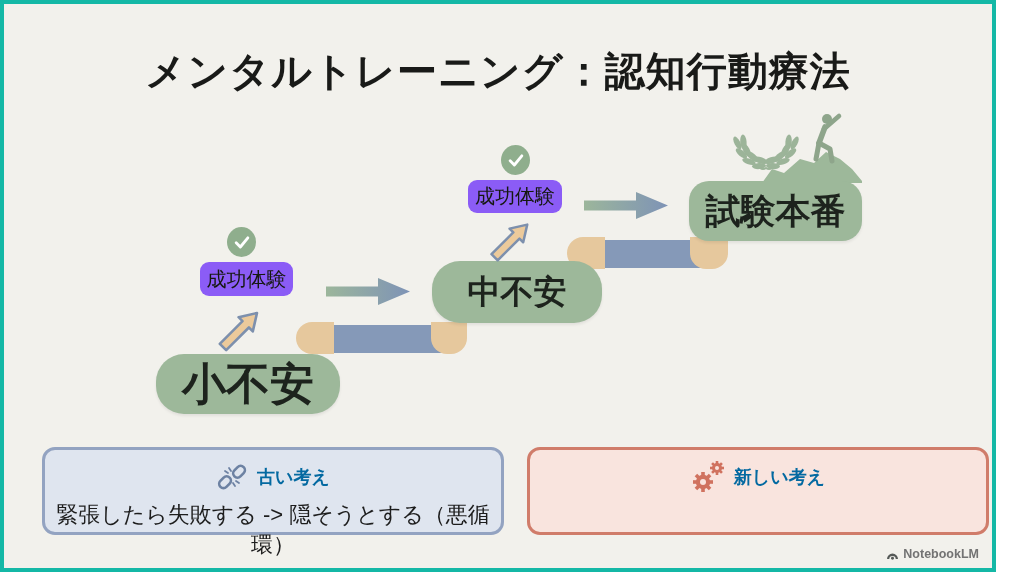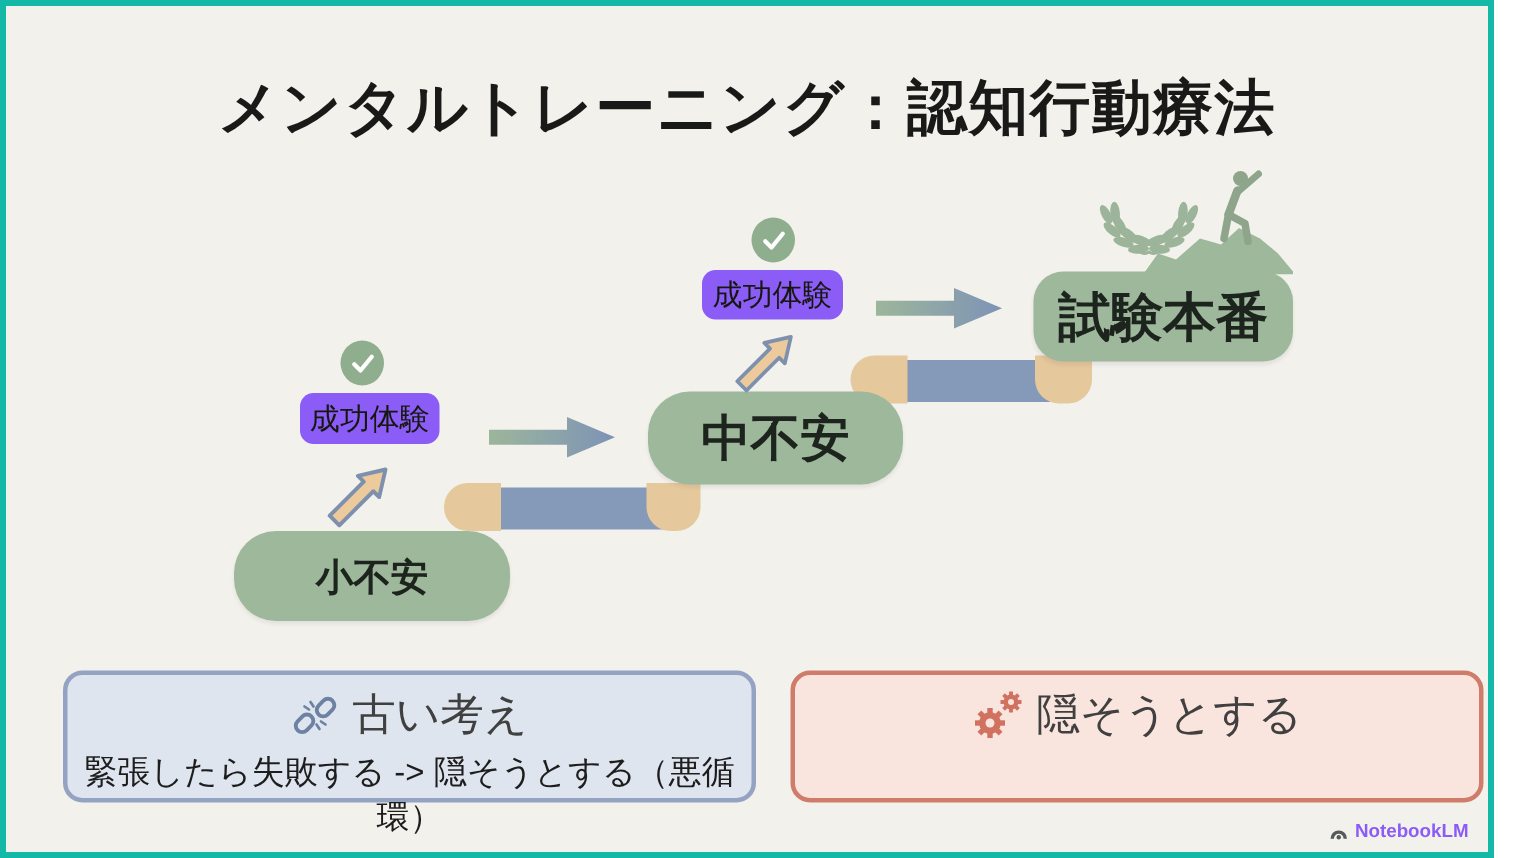--- a/index.html
+++ b/index.html
@@ -15,21 +15,21 @@
     text-align:center; font-size:40px; font-weight:800;
     color:#191a18; letter-spacing:1px;
   }
   
   .step {
     position:absolute; background:#9db89a; border-radius:28px;
     display:flex; align-items:center; justify-content:center;
     color:#1d231d; font-weight:600; z-index:3;
     box-shadow:0 2px 3px rgba(0,0,0,.07);
   }
-  .step-1 { left:152px; top:350px; width:184px; height:60px; font-size:25px; }
+  .step-1 { left:152px; top:350px; width:184px; height:60px; font-size:44px; }
   .step-2 { left:428px; top:257px; width:170px; height:62px; font-size:33px; }
   .step-3 { left:685px; top:177px; width:173px; height:60px; font-size:35px; border-radius:20px;}
   .band { position:absolute; background:#8599b8; z-index:1; }
   .band-1 { left:311px; top:321px; width:135px; height:28px; }
   .band-2 { left:582px; top:236px; width:122px; height:28px; }
   .cap { position:absolute; background:#e6c89d; z-index:2; width:38px; height:32px; }
   .cap-left  { border-radius:16px 0 0 16px; }
   .cap-right { border-radius:0 0 16px 16px; }
   .cap-1a { left:292px; top:318px; }
   .cap-1b { left:427px; top:318px; width:36px; }
@@ -48,27 +48,27 @@
   .check-2 { left:497px; top:141px; }
   .svg-abs { position:absolute; z-index:5; }
   
   .card {
     position:absolute; top:443px; width:462px; height:88px;
     border-radius:13px; z-index:6; text-align:center; padding-top:9px;
   }
   .card-old { left:38px;  background:#dfe5ef; border:3px solid #93a3c1; }
   .card-new { left:523px; background:#f9e4de; border:3px solid #d07c6a; }
   .card-title-row { display:flex; align-items:center; justify-content:center; gap:9px; height:36px; }
-  .card-title { font-size:29px; font-weight:400; color:#404040; }
+  .card-title { font-size:18px; font-weight:700; color:#0369a1; }
   .card-desc  { font-size:22px; color:#1d1d1d; margin-top:5px; letter-spacing:0; }
   
   .watermark {
     position:absolute; right:13px; bottom:7px; z-index:7;
     display:flex; align-items:center; gap:4px;
-    font-size:12.5px; font-weight:600; color:#8b5cf6;
+    font-size:12.5px; font-weight:600; color:#737373;
   }
 </style>
 </head>
 <body>
 
 <div class="stage">
 
   <div class="page-title">メンタルトレーニング：認知行動療法</div>
 
   <div class="band band-1"></div>
@@ -201,21 +201,21 @@
           <g transform="translate(26,8)">
             <rect x="-1.3" y="-7" width="2.6" height="14"></rect>
             <rect x="-1.3" y="-7" width="2.6" height="14" transform="rotate(45)"></rect>
             <rect x="-1.3" y="-7" width="2.6" height="14" transform="rotate(90)"></rect>
             <rect x="-1.3" y="-7" width="2.6" height="14" transform="rotate(135)"></rect>
             <circle r="5"></circle>
             <circle r="2" fill="#f9e4de"></circle>
           </g>
         </g>
       </svg>
-      <span class="card-title">隠そうとする</span>
+      <span class="card-title">新しい考え</span>
     </div>
   </div>
 
   <div class="watermark">
     <svg width="13" height="11" viewBox="0 0 14 12">
       <path d="M1,11 A6,6 0 0 1 13,11 L10.5,11 A3.5,3.5 0 0 0 3.5,11 Z" fill="#565a58"></path>
       <circle cx="7" cy="10" r="1.6" fill="#565a58"></circle>
     </svg>
     <span>NotebookLM</span>
   </div>

